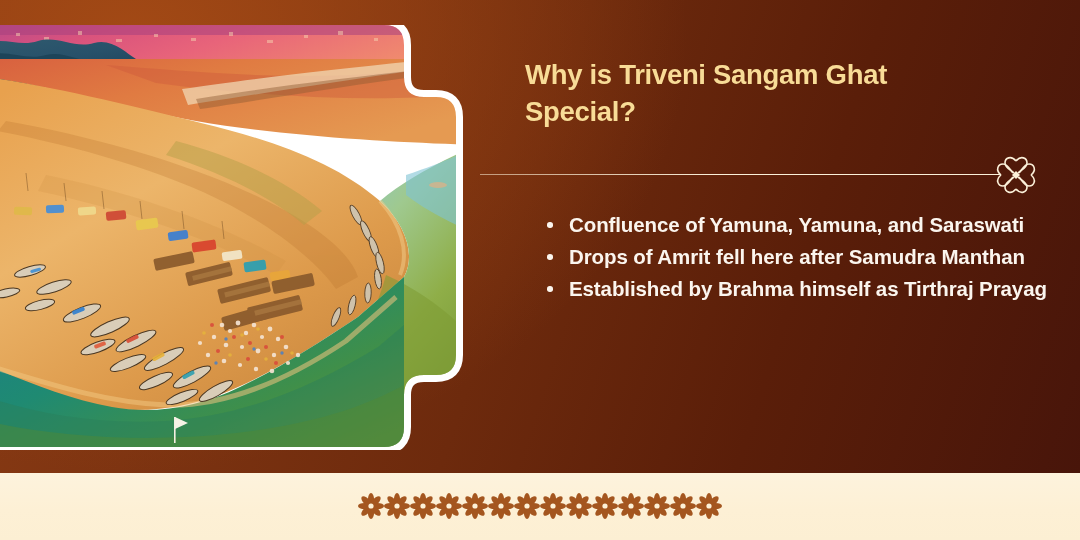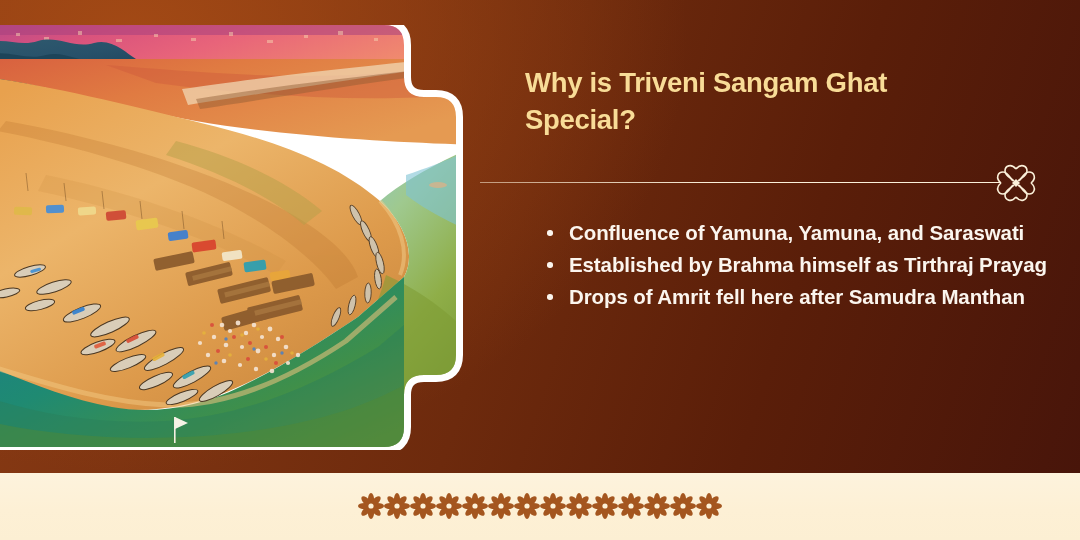--- a/index.html
+++ b/index.html
@@ -24,21 +24,21 @@
   .photo-wrap {
     position:absolute;
     left:-14px; top:25px;
     width:492px; height:425px;
   }
   .photo-svg { display:block; width:492px; height:425px; }
 
   
   .content {
     position:absolute;
-    left:521px; top:12px;
+    left:521px; top:4px;
     width:559px; height:473px;
   }
   .title {
     position:absolute;
     left:4px; top:53px;
     width:470px;
     font-size:27.5px;
     font-weight:bold;
     line-height:1.33;
     letter-spacing:-0.3px;
@@ -379,22 +379,22 @@
           <path d="M39,23 C45,18 42,12 37,12 C32,12 30,18 27,21"></path>
           <path d="M39,23 C45,28 42,34 37,34 C32,34 30,28 27,25"></path>
         </g>
         <path d="M24,19 L28,23 L24,27 L20,23 Z" fill="#fbf0d9"></path>
       </svg>
     </div>
   </div>
 
   <ul class="bullets">
     <li>Confluence of Yamuna, Yamuna, and Saraswati</li>
+    <li>Drops of Amrit fell here after Samudra Manthan</li>
     <li>Established by Brahma himself as Tirthraj Prayag</li>
-    <li>Drops of Amrit fell here after Samudra Manthan</li>
   </ul>
 </div>
 
 <div class="footer">
   <div class="flower-row" id="flower-row">
       <span class="flower"><svg viewBox="0 0 26 26" width="26" height="26">
           <g fill="#a4561f">
             <ellipse cx="13" cy="6.6" rx="3.1" ry="6.6" transform="rotate(0 13 13)"></ellipse>
             <ellipse cx="13" cy="6.6" rx="3.1" ry="6.6" transform="rotate(45 13 13)"></ellipse>
             <ellipse cx="13" cy="6.6" rx="3.1" ry="6.6" transform="rotate(90 13 13)"></ellipse>

